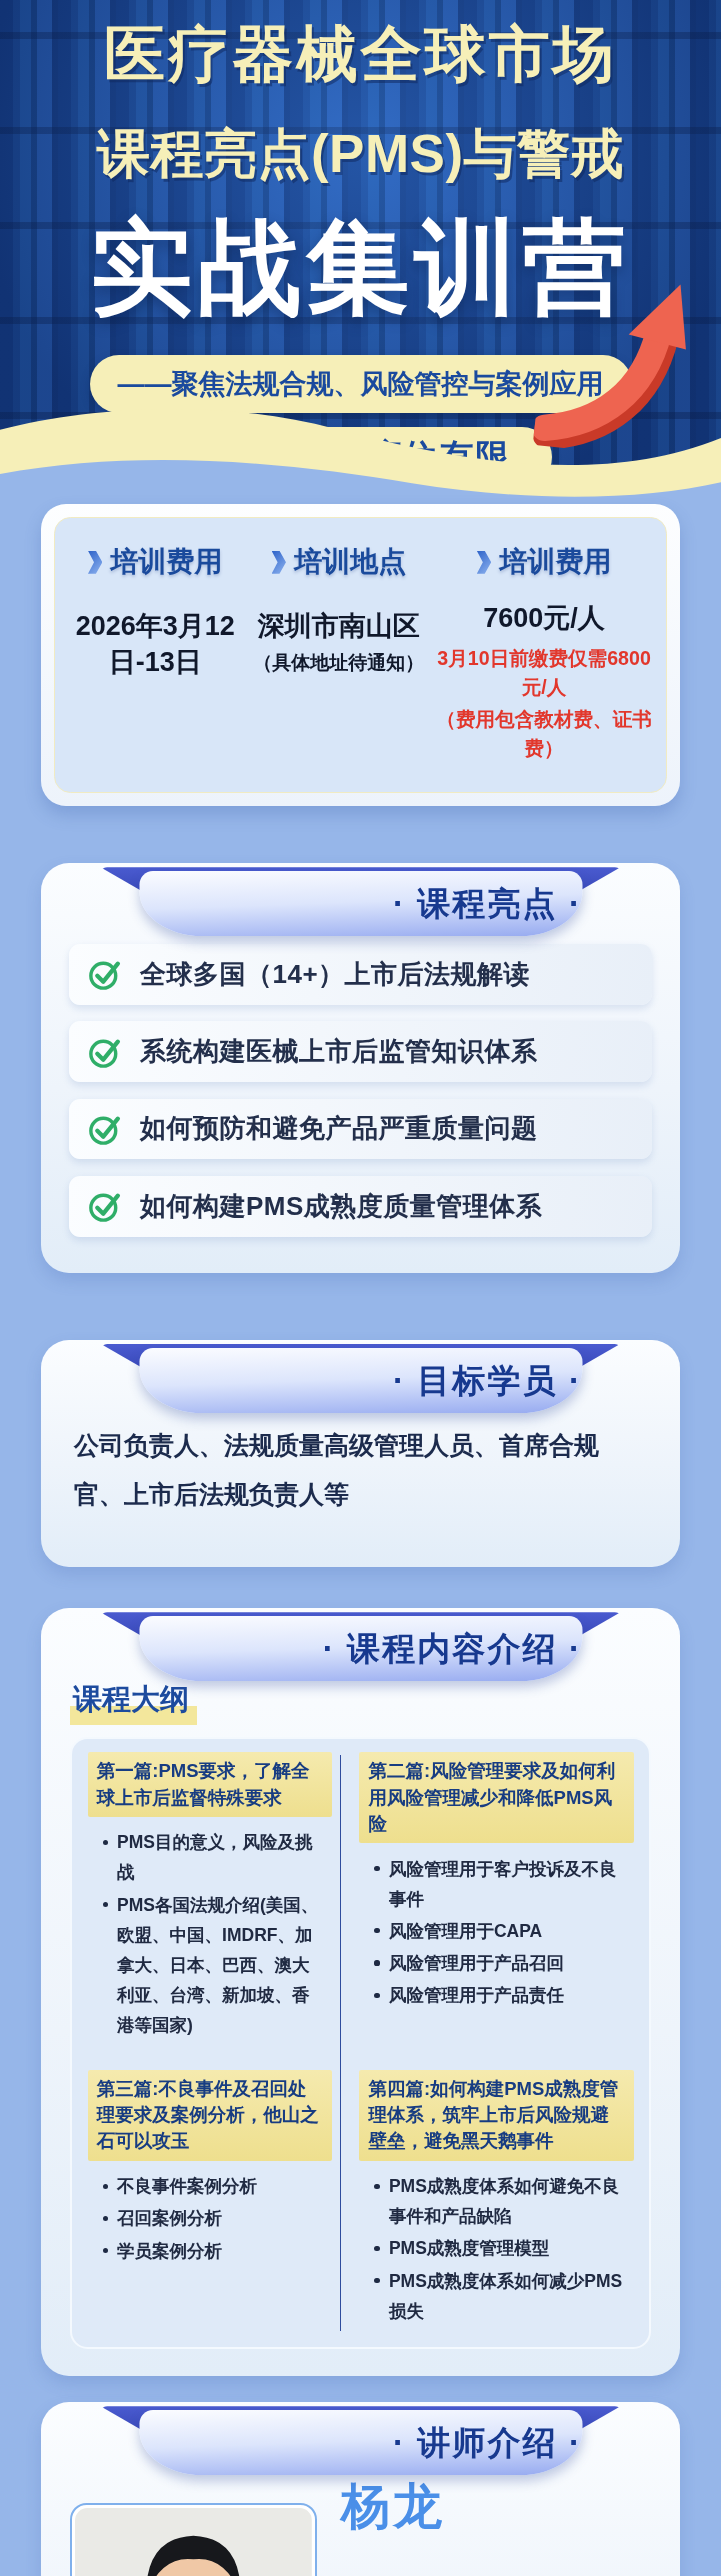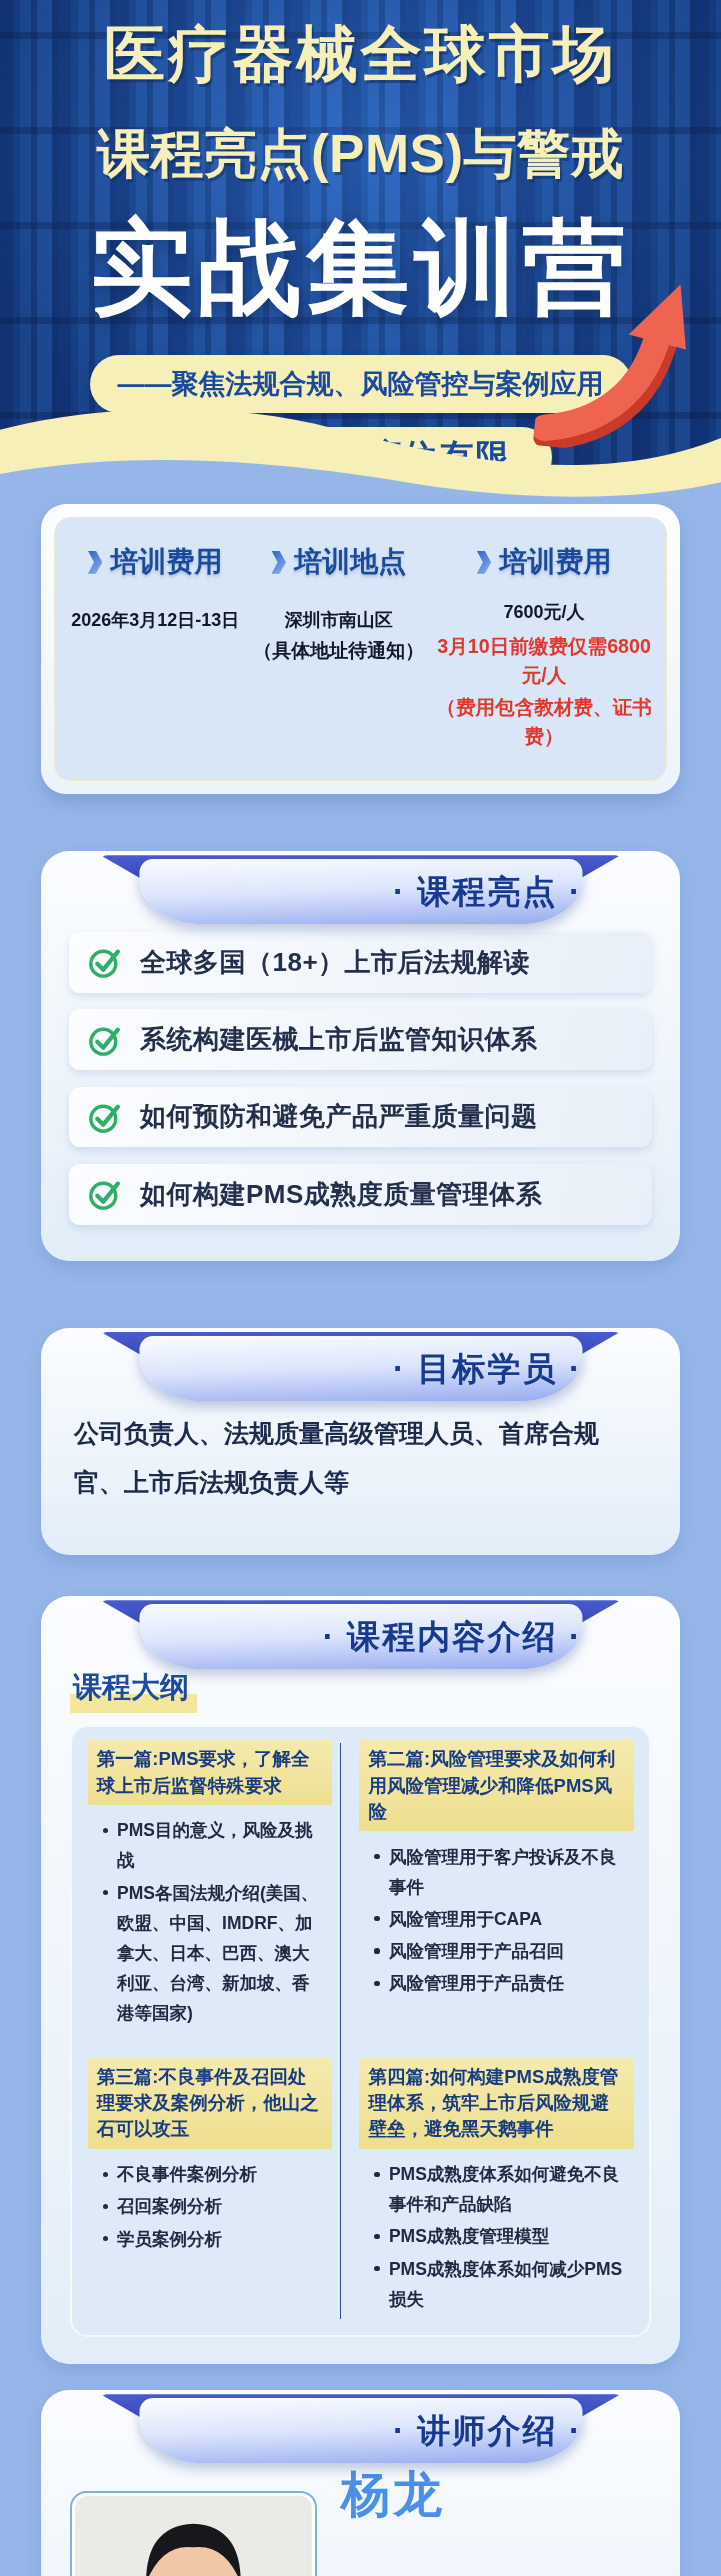--- a/index.html
+++ b/index.html
@@ -55,21 +55,21 @@
   .info-card{width:639px;margin:0 auto;border-radius:25px;padding:13.4px;box-sizing:border-box;
     background:linear-gradient(180deg,#FDFEFF,#EDF3FB);box-shadow:0 8.2px 15.5px rgba(60,95,170,.25);}
   .info-panel{border-radius:16.5px;border:1.5px solid #F1EBC2;background:#D8E6F8;
     padding:25px 13.4px 28px;display:grid;grid-template-columns:4fr 4.3fr 5fr;column-gap:4.1px;}
   .info-col{display:flex;flex-direction:column;align-items:center;}
   .info-head{display:flex;align-items:center;gap:8.2px;font-size:28px;font-weight:900;color:#1A4A9C;
     text-shadow:0 1.5px 3.1px rgba(30,60,130,.25);}
   .chev{width:14.4px;height:23px;flex:0 0 auto;
     background:linear-gradient(135deg,#2E63C9,#8FB4F0);
     clip-path:polygon(0 0,55% 0,100% 50%,55% 100%,0 100%,42% 50%);}
-  .info-val{margin-top:27px;font-size:18px;font-weight:800;color:#10182B;text-align:center;}
+  .info-val{margin-top:27px;font-size:27px;font-weight:800;color:#10182B;text-align:center;}
   .info-sub{margin-top:6px;font-size:19px;font-weight:800;color:#10182B;text-align:center;}
   .info-red{margin-top:8.2px;font-size:19.6px;font-weight:800;color:#E2372C;text-align:center;line-height:1.5;}
 
   
   .sec-highlights{margin-top:57px;}
   .sec-audience{margin-top:67px;}
   .sec-content{margin-top:41px;}
   .sec-instructors{margin-top:26px;}
 
   
@@ -166,21 +166,21 @@
     <div class="card hl-card">
       <div class="flaps"></div>
       <div class="banner">· 课程亮点 ·</div>
       <div>
 
           <div class="hl-item">
             <svg class="check" viewBox="0 0 84 84">
               <circle cx="38" cy="46" r="29" fill="none" stroke="#2FAE68" stroke-width="8"></circle>
               <path d="M24 46 L38 60 L72 18" fill="none" stroke="#2FAE68" stroke-width="10" stroke-linecap="round" stroke-linejoin="round"></path>
             </svg>
-            <span class="hl-text">全球多国（18+）上市后法规解读</span>
+            <span class="hl-text">全球多国（14+）上市后法规解读</span>
           </div>
 
           <div class="hl-item">
             <svg class="check" viewBox="0 0 84 84">
               <circle cx="38" cy="46" r="29" fill="none" stroke="#2FAE68" stroke-width="8"></circle>
               <path d="M24 46 L38 60 L72 18" fill="none" stroke="#2FAE68" stroke-width="10" stroke-linecap="round" stroke-linejoin="round"></path>
             </svg>
             <span class="hl-text">系统构建医械上市后监管知识体系</span>
           </div>
 

